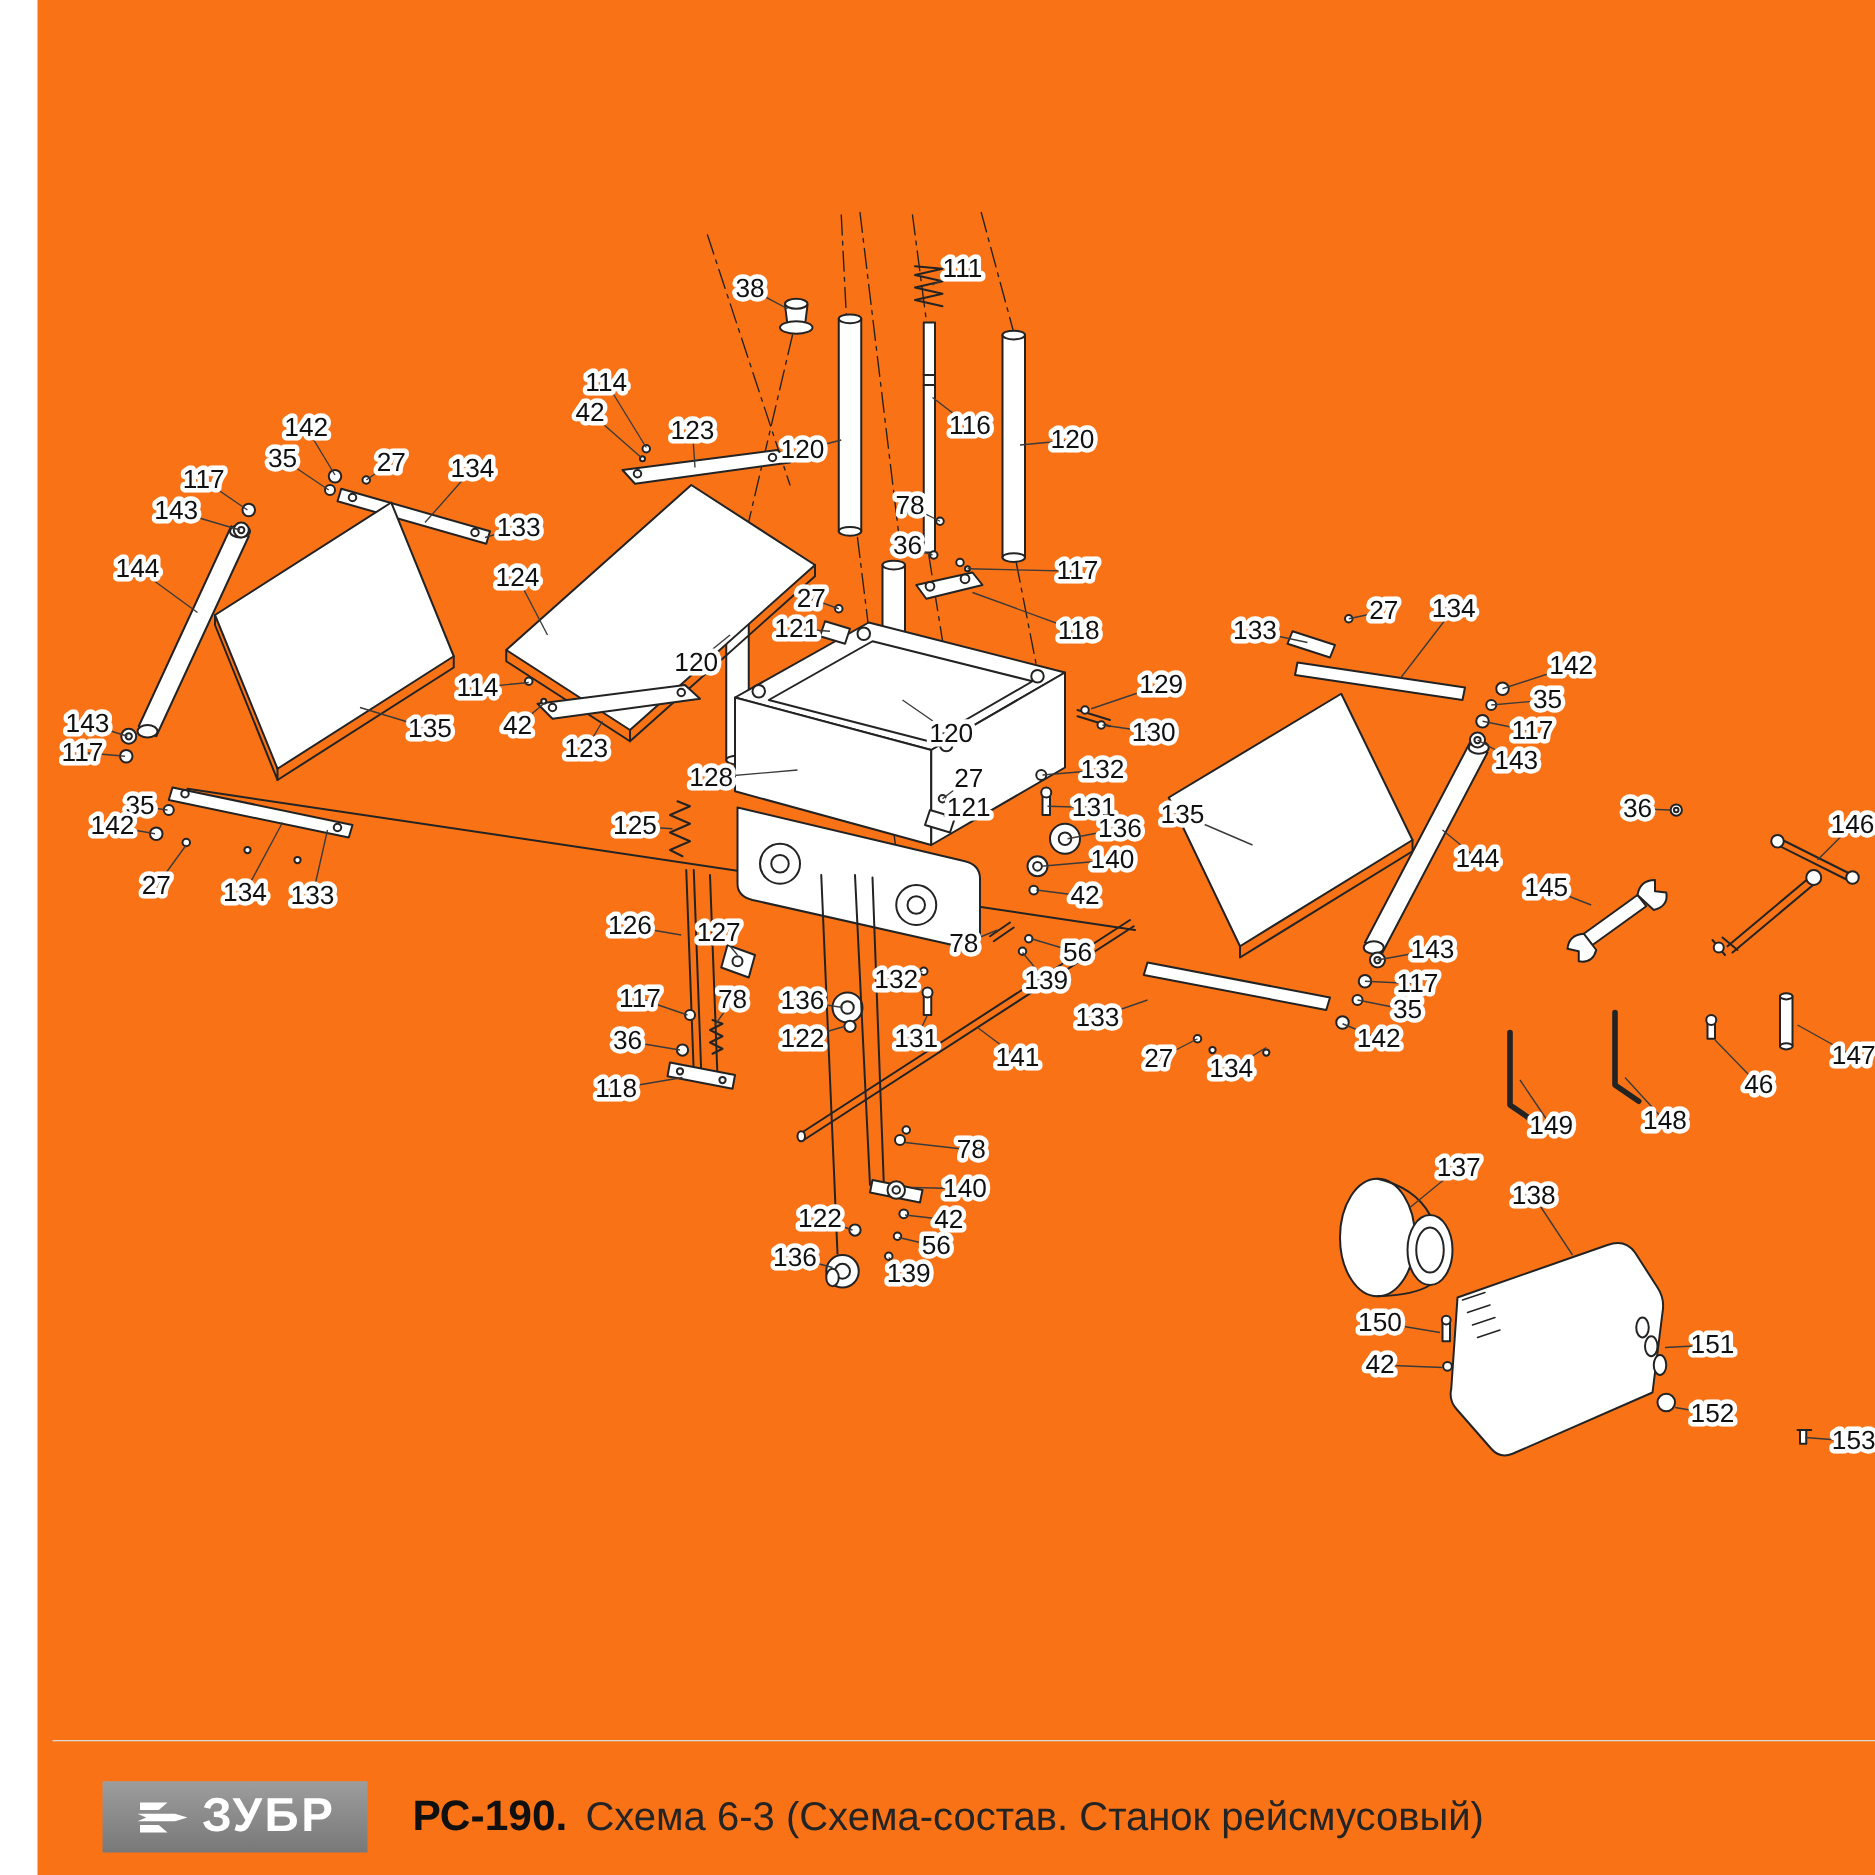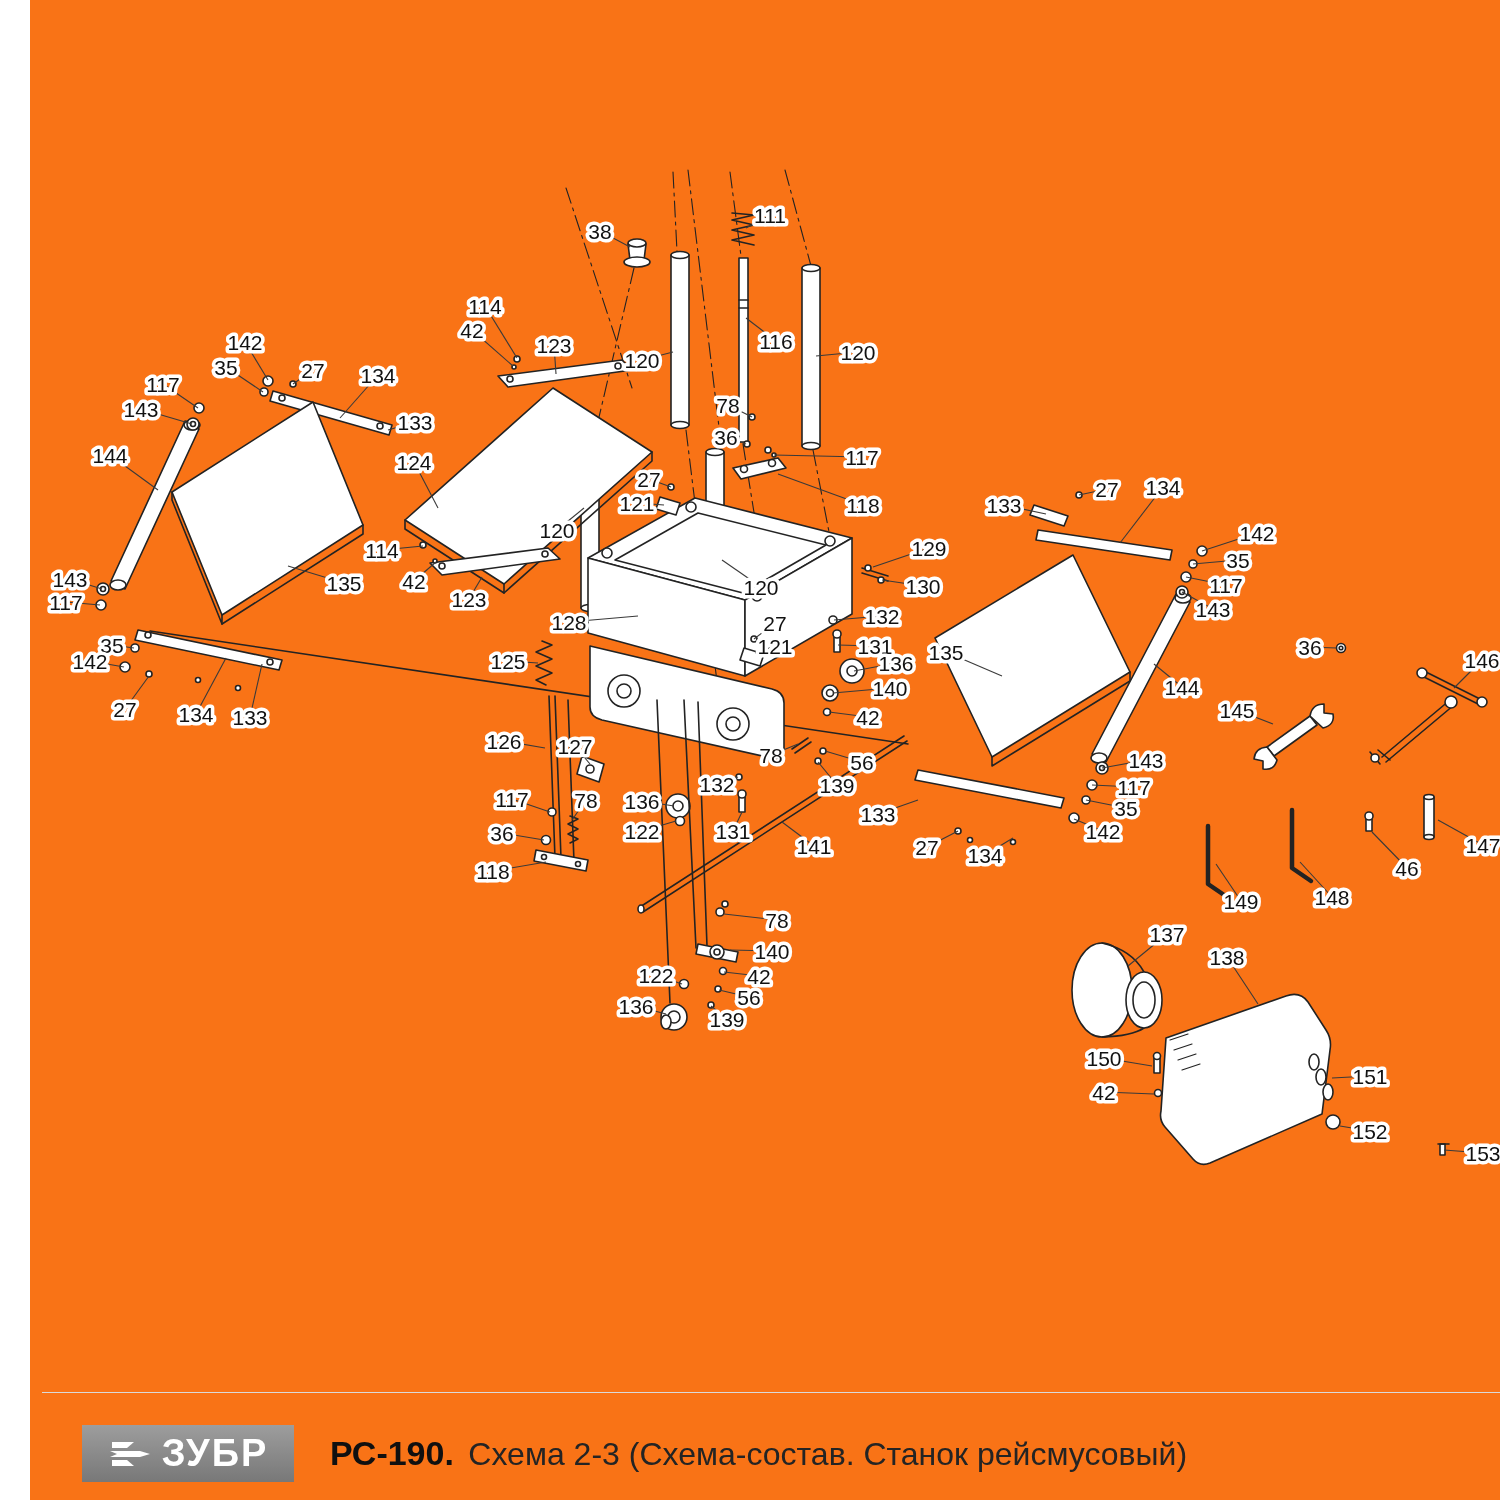--- a/index.html
+++ b/index.html
@@ -479,18 +479,18 @@
       <div class="logo">
         <svg width="44" height="34" viewBox="0 0 44 34">
           <path d="M4,5 h22 l-7,6 h-15 z" fill="#ffffff"></path>
           <path d="M2,14 h30 l10,3 -10,3 h-30 l7,-3 z" fill="#ffffff"></path>
           <path d="M4,23 h15 l7,6 h-22 z" fill="#ffffff"></path>
         </svg>
         <span class="logo-text">ЗУБР</span>
       </div>
       <div class="footer-title">
         <span class="model">РС-190.</span>
-        <span class="scheme">Схема 2-3 (Схема-состав. Станок рейсмусовый)</span>
+        <span class="scheme">Схема 6-3 (Схема-состав. Станок рейсмусовый)</span>
       </div>
     </div>
   </div>
 
 </div>
 
 </body></html>

